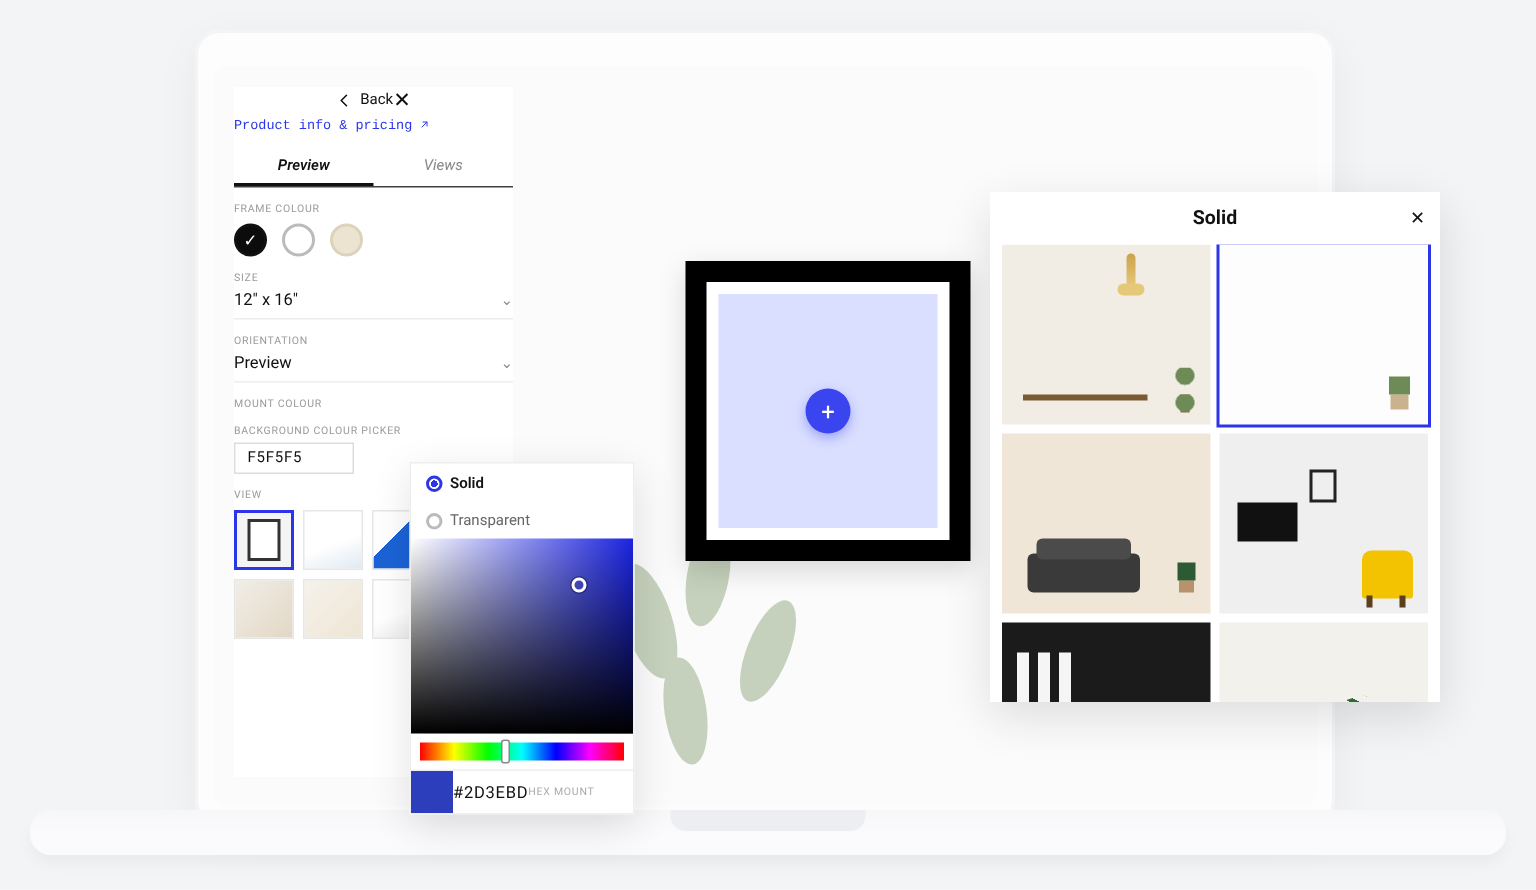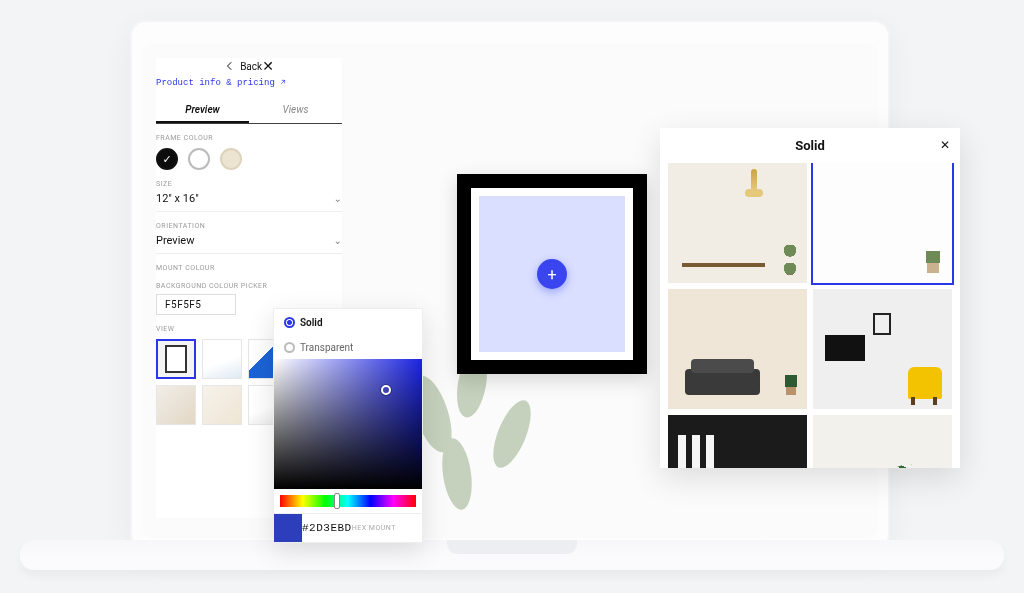--- a/index.html
+++ b/index.html
@@ -142,21 +142,21 @@
     height: 12px; margin: 6px;
     background: linear-gradient(90deg,#ff0000,#ffff00,#00ff00,#00ffff,#0000ff,#ff00ff,#ff0000);
     position: relative; cursor: pointer;
   }
   .hue-thumb {
     position: absolute; top: -2px; left: 40%;
     width: 6px; height: 16px; border: 1px solid #888; background:#fff; border-radius: 2px;
   }
   .hex-row { display: flex; align-items: center; border-top: 1px solid #eee;}
   .hex-swatch { width: 28px; height: 28px; background: #2D3EBD; }
-  .hex-val { padding: 0 0; font-size: 11px; letter-spacing: 0.5px; color: #111; font-family: Liberation Mono, monospace;}
+  .hex-val { padding: 0 0; font-size: 11px; letter-spacing: 0.5px; color: #111;}
   .hex-lab { font-size: 7px; color: #aaa; letter-spacing: 0.5px;}
 
   
   .views {
     position: absolute;
     left: 660px; top: 128px;
     width: 300px; height: 340px;
     background: #fff;
     box-shadow: 0 10px 30px rgba(0,0,0,0.12);
     z-index: 6;

